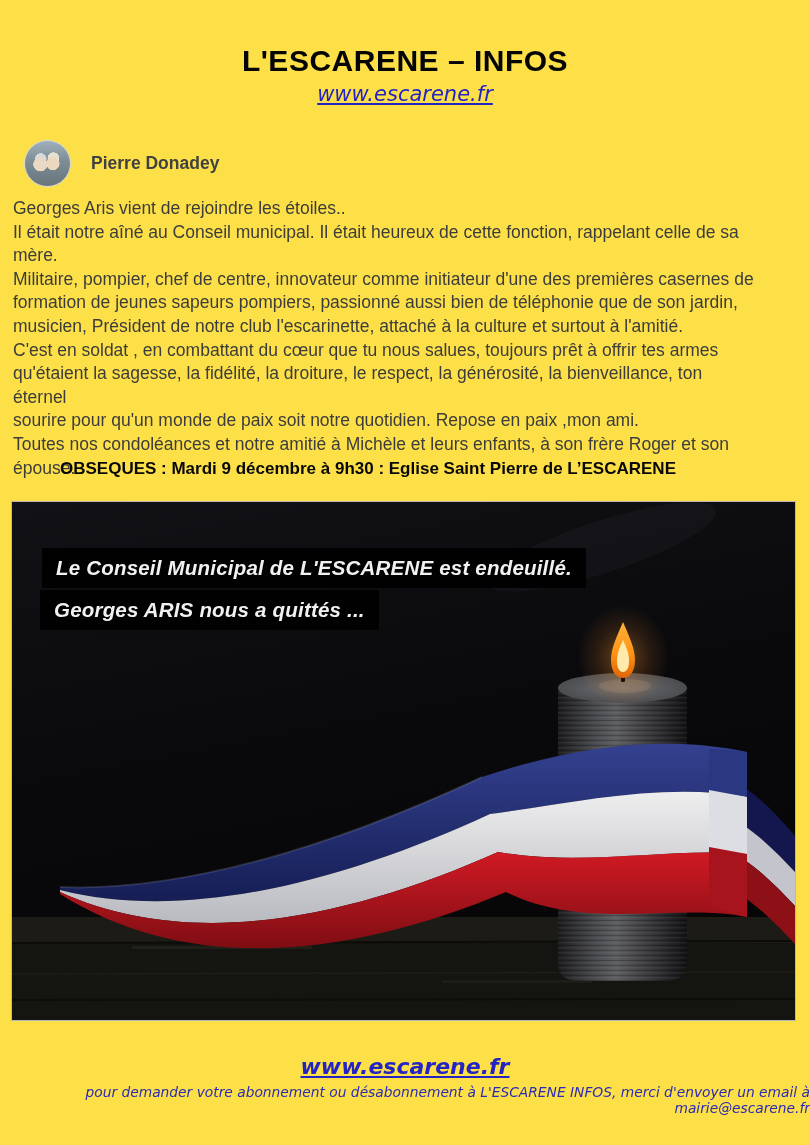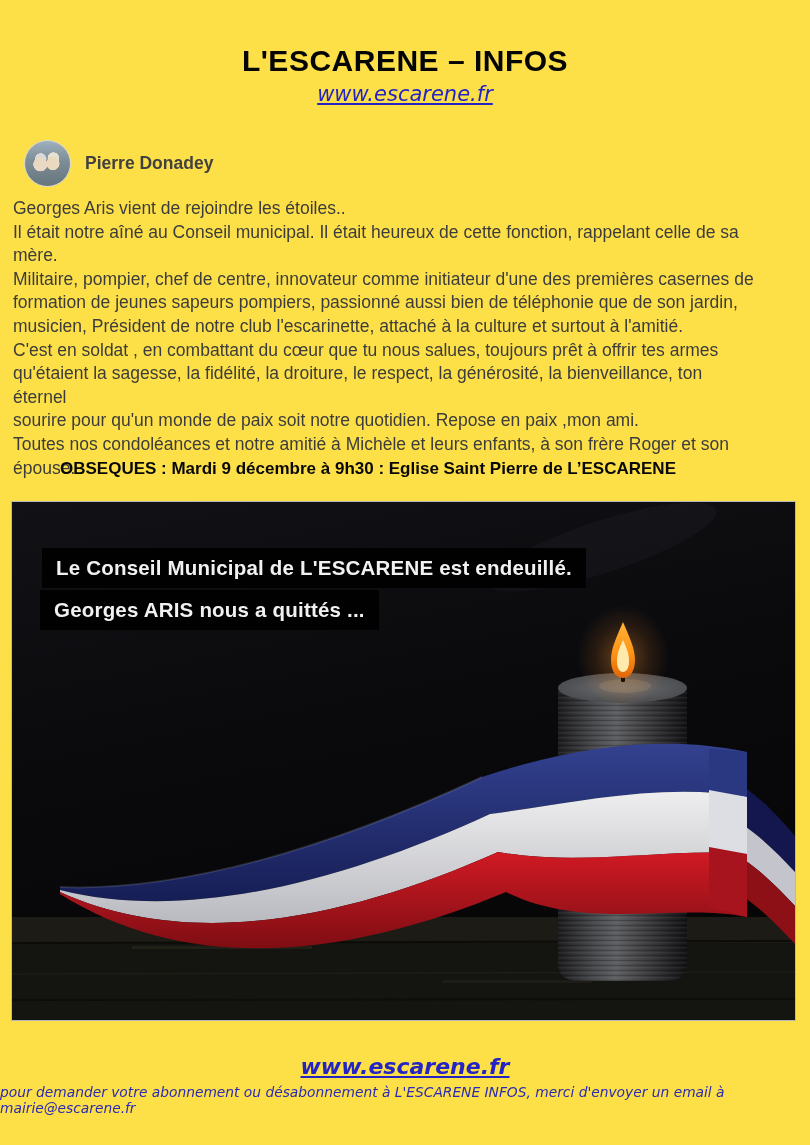--- a/index.html
+++ b/index.html
@@ -26,47 +26,47 @@
   .avatar{
     width:45px;height:45px;border-radius:50%;flex:0 0 45px;
     background:
       radial-gradient(circle at 34% 52%, #e8d8c4 0 18%, rgba(232,216,196,0) 19%),
       radial-gradient(circle at 62% 50%, #ead9bf 0 18%, rgba(234,217,191,0) 19%),
       radial-gradient(circle at 35% 40%, #d9d9d9 0 14%, rgba(217,217,217,0) 15%),
       radial-gradient(circle at 63% 38%, #e6e2d2 0 14%, rgba(230,226,210,0) 15%),
       linear-gradient(180deg,#9fb0bd 0%,#7d8d96 45%,#67757c 100%);
     border:1px solid #d8d8d8;
   }
-  .author-name{margin-left:14px;font-size:17.5px;color:#414141;font-weight:600;}
+  .author-name{margin-left:20px;font-size:17.5px;color:#414141;font-weight:600;}
   
   .article{
     position:absolute;top:197px;left:13px;width:745px;
     font-size:17.5px;line-height:23.6px;color:#3c3c3c;white-space:pre-line;
   }
   .obsequies{
     position:absolute;top:459px;left:60px;width:740px;
     font-size:17px;font-weight:bold;color:#080808;
   }
   
   .memorial{
     position:absolute;top:502px;left:12px;width:783px;height:518px;
     background:#0a0a0c;overflow:hidden;outline:1px solid #b7b7b7;
   }
   .memorial svg{position:absolute;top:0;left:0;}
   .img-caption{
     position:absolute;background:#010101;color:#f1f1f1;font-weight:bold;
-    font-size:20.5px;padding:8px 14px;white-space:nowrap;letter-spacing:0.2px;
+    font-size:20.5px;padding:8px 14px;white-space:nowrap;letter-spacing:0.2px;font-style:italic;
   }
   .img-caption.line1{top:46px;left:30px;}
   .img-caption.line2{top:88px;left:28px;}
   
   .footer-link{position:absolute;top:1054px;left:0;width:100%;text-align:center;}
   .footer-link a{font-size:22px;font-weight:bold;}
   .footer-note{
-    position:absolute;top:1084px;left:0;width:100%;text-align:left;
+    position:absolute;top:1084px;left:0;width:100%;text-align:right;
     font-size:13.8px;font-style:italic;color:#2a2ab4;
     font-family:"DejaVu Sans","Liberation Sans",sans-serif;
   }
 </style>
 </head>
 <body>
 
 <div class="page">
 
   <div class="title">L'ESCARENE – INFOS</div>

